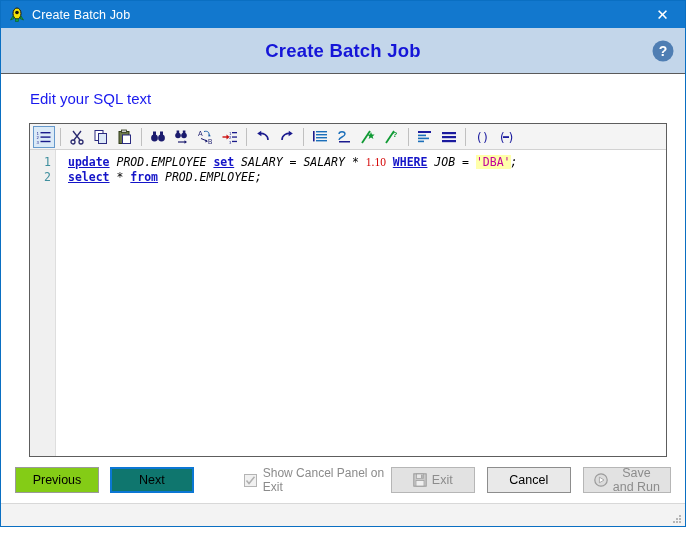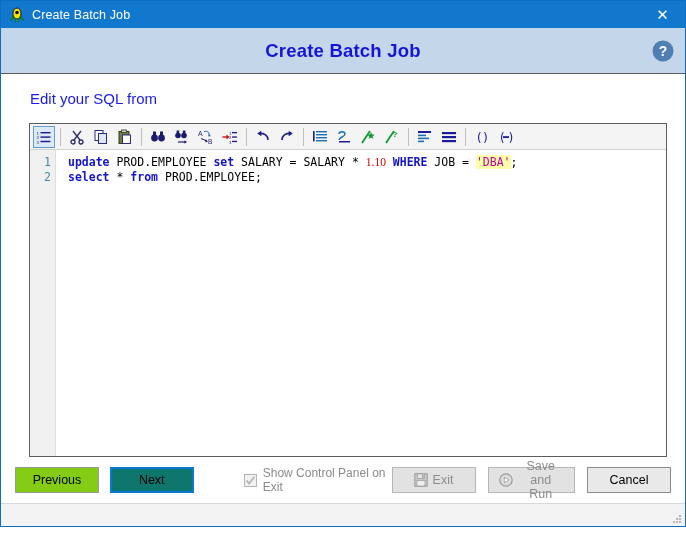--- a/index.html
+++ b/index.html
@@ -175,22 +175,22 @@
   }
   .code {
     flex: 1 1 auto;
     padding: 5px 0 0 12px;
     font-family: "DejaVu Sans Mono", monospace;
     font-size: 11.5px;
     line-height: 15px;
     white-space: pre;
     overflow: hidden;
   }
-  .kw   { color: #1414c8; font-weight: bold; }
-  .plain{ color: #000000; }
+  .kw   { color: #1414c8; font-weight: bold; text-decoration: underline; }
+  .plain{ color: #000000; font-style: italic; }
   .num  { color: #d40000; font-family: Liberation Serif, serif; }
   .str  { color: #c2009a; background: #ffffaa; text-align: right; }
 
   
   .footer {
     flex: 0 0 auto;
     height: 46px;
     display: flex;
     align-items: center;
     padding: 0 14px;
@@ -286,21 +286,21 @@
     <span class="help-btn">
       <svg width="24" height="24" viewBox="0 0 24 24">
         <circle cx="12" cy="12" r="10.5" fill="#4f7eb3"></circle>
         <text x="12" y="17" font-family="Liberation Sans, sans-serif" font-size="14" font-weight="bold" fill="#ffffff" text-anchor="middle">?</text>
       </svg>
     </span>
   </div>
 
   <div class="content">
 
-    <div class="step-heading">Edit your SQL from</div>
+    <div class="step-heading">Edit your SQL text</div>
 
     <div class="editor-wrap">
 
       <div class="toolbar">
 
         <div class="tb-btn active">
           <svg width="16" height="16" viewBox="0 0 16 16">
             <text x="0.5" y="5.5" font-family="DejaVu Sans Mono, monospace" font-size="4" fill="#1a1a8a">1</text>
             <text x="0.5" y="10" font-family="DejaVu Sans Mono, monospace" font-size="4" fill="#1a1a8a">2</text>
             <text x="0.5" y="14.5" font-family="DejaVu Sans Mono, monospace" font-size="4" fill="#1a1a8a">3</text>
@@ -484,48 +484,48 @@
       <button class="btn">Previous</button>
       <div class="spacer-s"></div>
       <button class="btn focused">Next</button>
 
       <label class="checkbox-wrap">
         <span class="cb">
           <svg width="11" height="11" viewBox="0 0 11 11">
             <path d="M1.5 5.5 L4 8.5 L9.5 1.8" stroke="#b0b0b0" stroke-width="1.5" fill="none"></path>
           </svg>
         </span>
-        <span>Show Control Panel on Exit</span>
+        <span>Show Cancel Panel on Exit</span>
       </label>
 
       <div class="right-group">
 
         <button class="btn disabled">
           <span>
             <svg width="14" height="14" viewBox="0 0 14 14">
               <rect x="0.8" y="0.8" width="12.4" height="12.4" fill="#c9c9c9" stroke="#9b9b9b" stroke-width="1"></rect>
               <rect x="3.4" y="1" width="7" height="4.6" fill="#e8e8e8" stroke="#9b9b9b" stroke-width="0.7"></rect>
               <rect x="8" y="1.6" width="1.8" height="3.4" fill="#a8a8a8"></rect>
               <rect x="3" y="7.6" width="8" height="5.4" fill="#efefef" stroke="#9b9b9b" stroke-width="0.7"></rect>
             </svg>
           </span>
           <span>Exit</span>
         </button>
 
+        <button class="btn cancel">Cancel</button>
+
         <button class="btn disabled">
           <span>
             <svg width="14" height="14" viewBox="0 0 14 14">
               <circle cx="7" cy="7" r="6.2" fill="#dcdcdc" stroke="#9b9b9b" stroke-width="1.2"></circle>
               <path d="M5.4 4.2 L10 7 L5.4 9.8 Z" fill="#ffffff" stroke="#9b9b9b" stroke-width="0.8"></path>
             </svg>
           </span>
           <span>Save and Run</span>
         </button>
-
-        <button class="btn cancel">Cancel</button>
       </div>
     </div>
 
     <div class="statusbar">
       <span class="grip">
         <svg width="12" height="12" viewBox="0 0 12 12">
           <g fill="#b6b6b6">
             <rect x="9" y="9" width="2" height="2"></rect>
             <rect x="6" y="9" width="2" height="2"></rect>
             <rect x="3" y="9" width="2" height="2"></rect>

